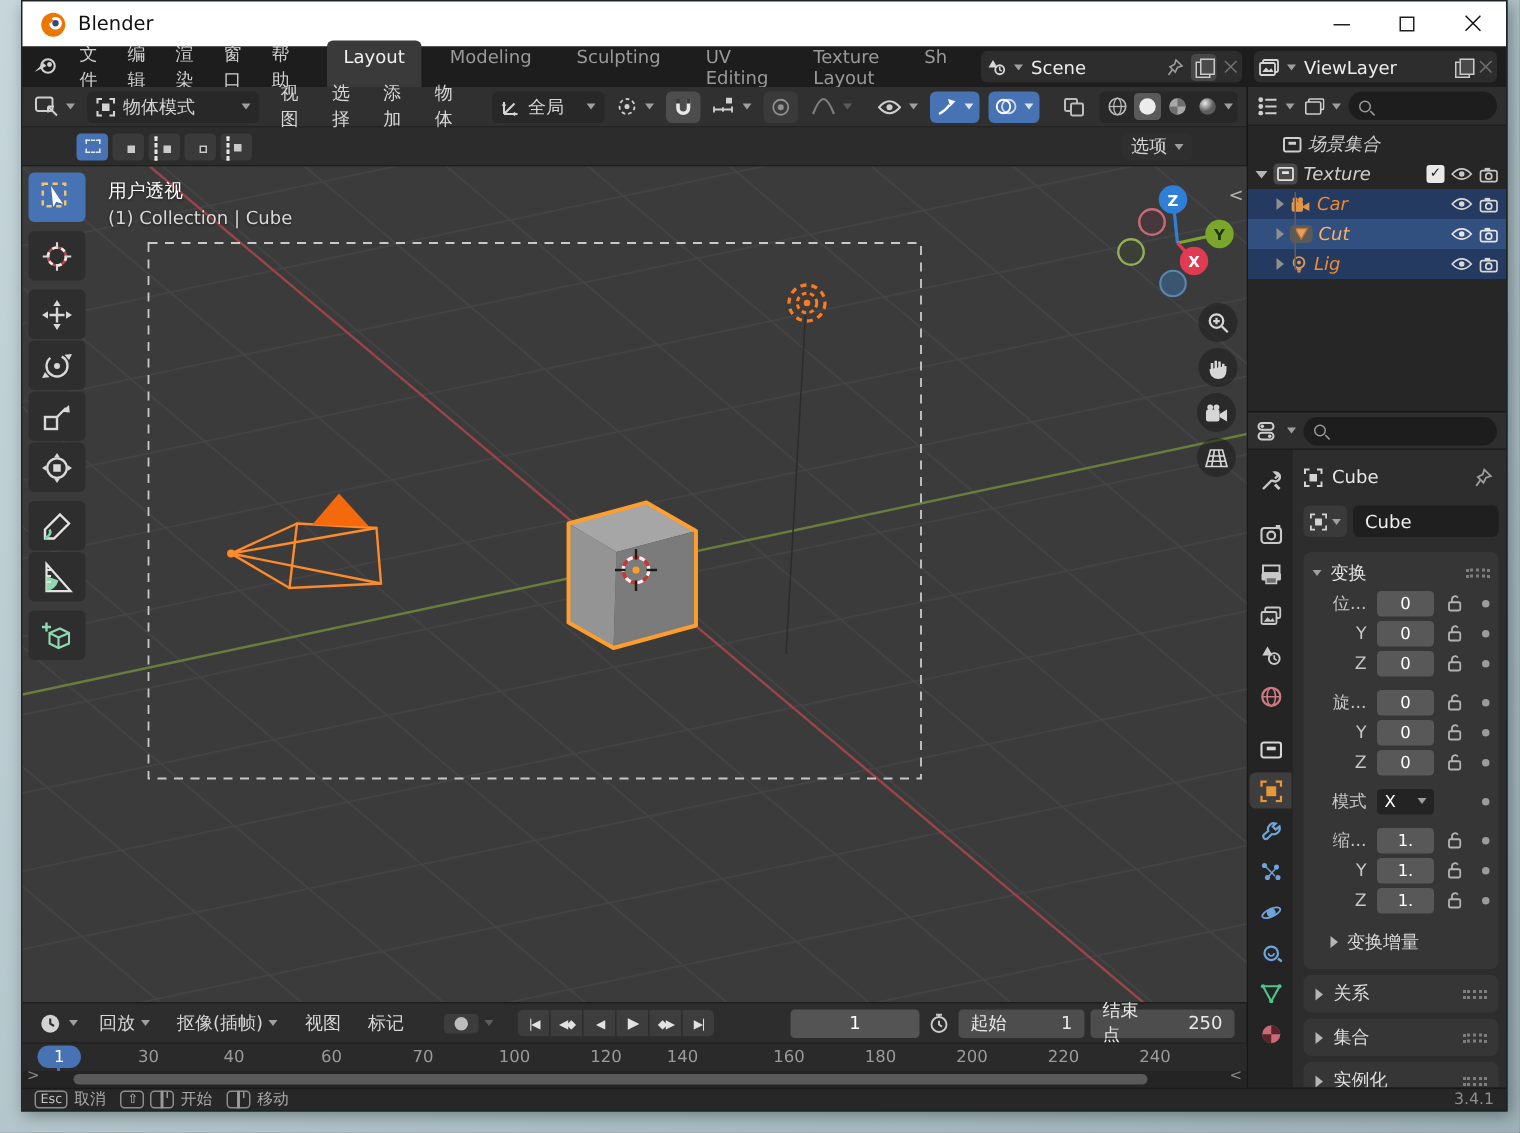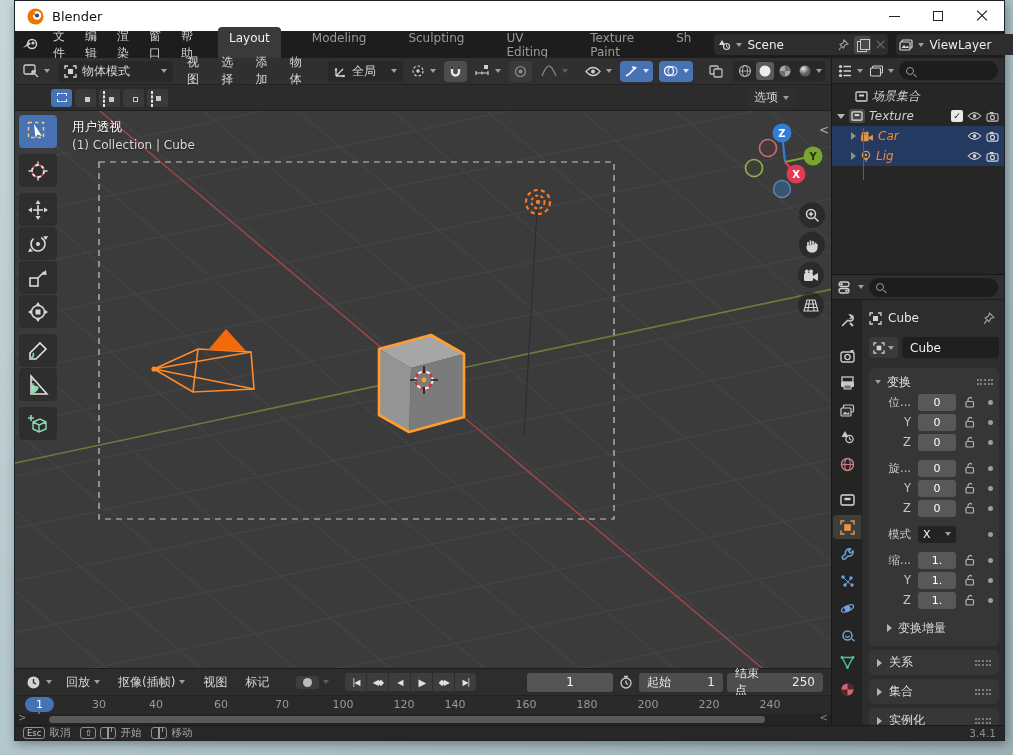--- a/index.html
+++ b/index.html
@@ -17,21 +17,21 @@
   .win-controls{margin-left:auto;display:flex;height:100%;}
   .win-btn{width:44px;height:100%;display:flex;align-items:center;justify-content:center;}
   .glyph-min{width:11px;border-top:1px solid #222;}
   .glyph-max{width:10px;height:10px;border:1px solid #222;}
   .glyph-close{position:relative;width:12px;height:12px;}
   .glyph-close::before,.glyph-close::after{content:"";position:absolute;left:-1px;top:5px;width:14px;border-top:1.5px solid #111;}
   .glyph-close::before{transform:rotate(45deg);} .glyph-close::after{transform:rotate(-45deg);}
   
   .topbar{height:27px;background:#1d1d1d;display:flex;align-items:center;padding:0 8px;gap:2px;flex:0 0 auto;}
   .menu-item{padding:3px 9px;color:#cfcfcf;border-radius:3px;}
-  .ws-tabs{display:flex;margin-left:14px;gap:20px;}
+  .ws-tabs{display:flex;margin-left:14px;gap:8px;}
   .ws-tab{padding:4px 11px;color:#9a9a9a;border-radius:4px 4px 0 0;font-size:12px;}
   .ws-tab.active{background:#3a3a3a;color:#f0f0f0;}
   .idblock{display:flex;align-items:center;background:#2d2d2d;border-radius:4px;height:21px;padding:0 3px;gap:5px;margin-left:10px;}
   .idblock .val{color:#ededed;}
   .icon-sm{display:inline-flex;align-items:center;justify-content:center;}
   .chev{width:0;height:0;border-left:3.5px solid transparent;border-right:3.5px solid transparent;border-top:4.5px solid #9f9f9f;display:inline-block;}
   .chev.dim{border-top-color:#5d5d5d;}
   .xglyph{position:relative;width:9px;height:9px;opacity:.55;}
   .xglyph::before,.xglyph::after{content:"";position:absolute;left:-1px;top:4px;width:11px;border-top:1.4px solid #aaa;}
   .xglyph::before{transform:rotate(45deg);} .xglyph::after{transform:rotate(-45deg);}
@@ -170,21 +170,21 @@
     <span class="menu-item">文件</span>
     <span class="menu-item">编辑</span>
     <span class="menu-item">渲染</span>
     <span class="menu-item">窗口</span>
     <span class="menu-item">帮助</span>
     <div class="ws-tabs">
       <span class="ws-tab active">Layout</span>
       <span class="ws-tab">Modeling</span>
       <span class="ws-tab">Sculpting</span>
       <span class="ws-tab">UV Editing</span>
-      <span class="ws-tab">Texture Paint</span>
+      <span class="ws-tab">Texture Layout</span>
       <span class="ws-tab">Sh</span>
     </div>
     <div class="idblock">
       <span class="icon-sm">
         <svg width="14" height="12" viewBox="0 0 14 12">
             <path d="M5 1 L8 6 H2 Z" fill="#d6d6d6"></path>
             <circle cx="9.5" cy="7.5" r="3" fill="none" stroke="#d6d6d6" stroke-width="1.2"></circle>
             <path d="M9.5 5.5 v2 l1.4 1" stroke="#d6d6d6" stroke-width="1" fill="none"></path>
           </svg>
       </span>
@@ -676,20 +676,43 @@
               </svg>
           </span>
           <span class="icon-sm">
             <svg width="13" height="11" viewBox="0 0 14 12">
                 <rect x="1" y="3" width="12" height="8" rx="1.5" fill="none" stroke="#d8d8d8" stroke-width="1.2"></rect>
                 <circle cx="7" cy="7" r="2.2" fill="none" stroke="#d8d8d8" stroke-width="1.2"></circle>
                 <rect x="4" y="1" width="4" height="2" fill="#d8d8d8"></rect>
               </svg>
           </span>
         </div>
+        <div class="ol-row active">
+          <span class="indent"></span>
+          <span class="tri-r"></span>
+          <span class="icon-sm" style="background:#5a5a5a;border-radius:3px;padding:1px 2px">
+            <svg width="11" height="10" viewBox="0 0 12 11">
+                <path d="M6 9.5 L1.5 1.5 H10.5 Z" fill="#e8a15c" stroke="#b97435" stroke-width="1"></path>
+              </svg>
+          </span>
+          <span class="ol-name orange-lit">Cut</span>
+          <span class="icon-sm">
+            <svg width="15" height="10" viewBox="0 0 16 11">
+                <path d="M1 5.5 Q8 -2 15 5.5 Q8 13 1 5.5 Z" fill="none" stroke="#e6e6e6" stroke-width="1.2"></path>
+                <circle cx="8" cy="5.5" r="2" fill="#e6e6e6"></circle>
+              </svg>
+          </span>
+          <span class="icon-sm">
+            <svg width="13" height="11" viewBox="0 0 14 12">
+                <rect x="1" y="3" width="12" height="8" rx="1.5" fill="none" stroke="#e6e6e6" stroke-width="1.2"></rect>
+                <circle cx="7" cy="7" r="2.2" fill="none" stroke="#e6e6e6" stroke-width="1.2"></circle>
+                <rect x="4" y="1" width="4" height="2" fill="#e6e6e6"></rect>
+              </svg>
+          </span>
+        </div>
         <div class="ol-row sel">
           <span class="indent"></span>
           <span class="tri-r"></span>
           <span class="icon-sm">
             <svg width="12" height="12" viewBox="0 0 12 12">
                 <circle cx="6" cy="5" r="3.6" fill="none" stroke="#e09646" stroke-width="1.3"></circle>
                 <circle cx="6" cy="5" r="1.3" fill="#e09646"></circle>
                 <path d="M4.5 9.5 h3 M5 11 h2" stroke="#e09646" stroke-width="1.2"></path>
               </svg>
           </span>

